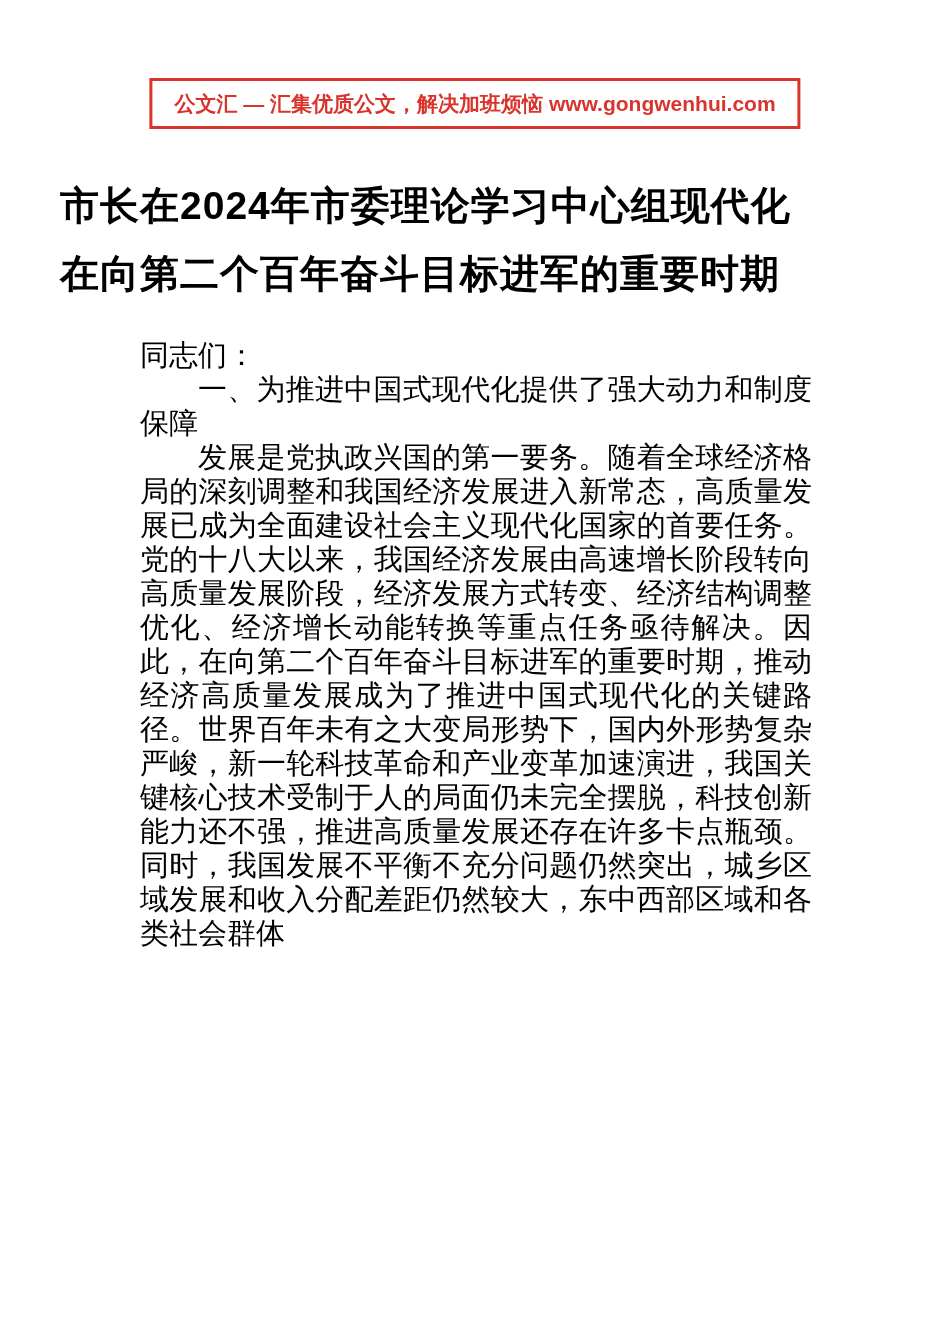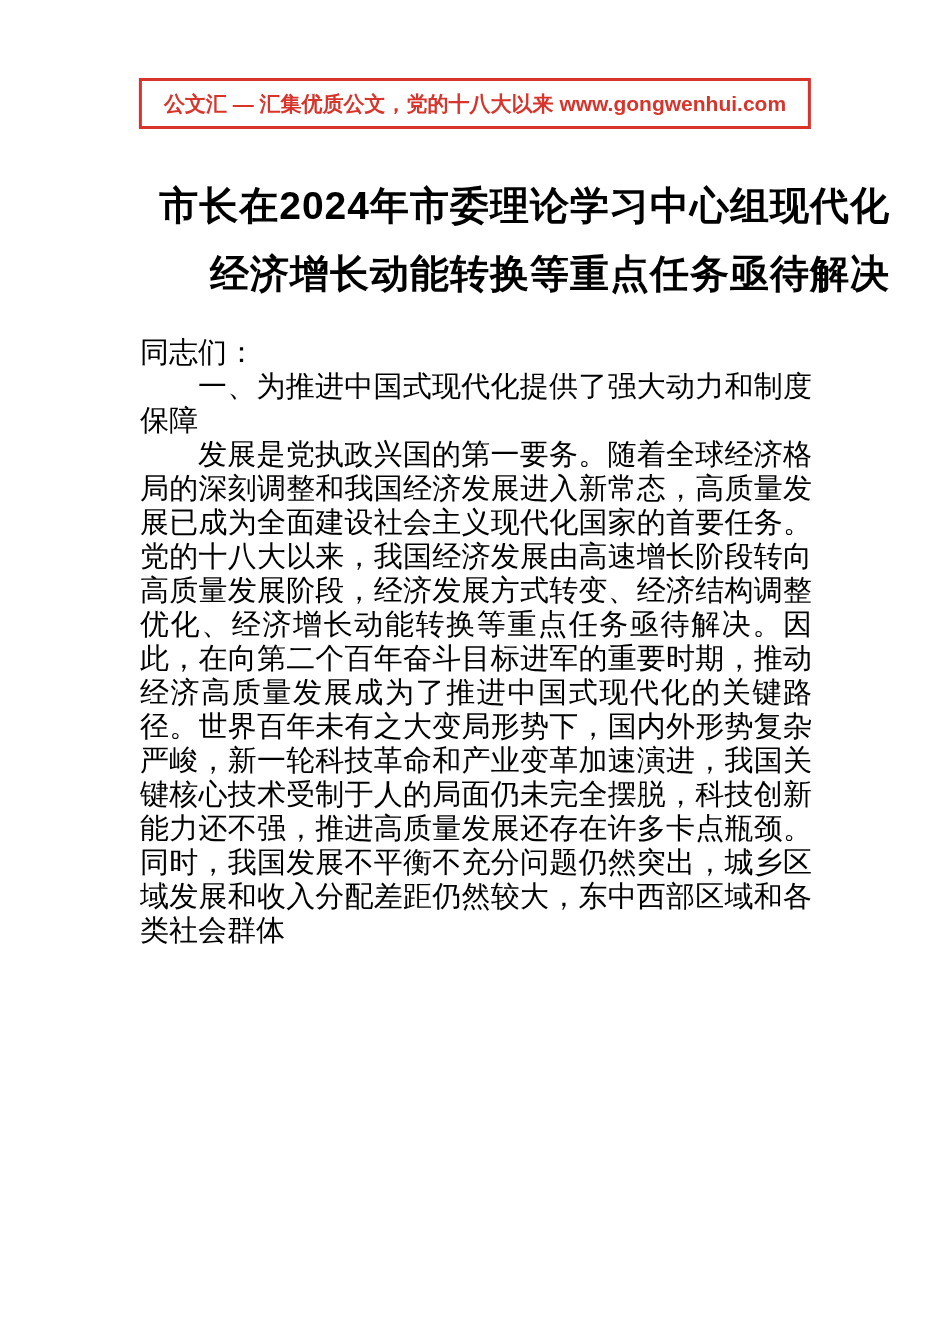--- a/index.html
+++ b/index.html
@@ -30,37 +30,37 @@
     padding: 12px 22px;
     white-space: nowrap;
     background: #ffffff;
   }
   .doc-title {
     position: absolute;
     top: 172px;
     left: 60px;
     right: 60px;
     margin: 0;
-    text-align: right;
+    text-align: left;
     font-family: "Liberation Sans", sans-serif;
     font-weight: bold;
     font-size: 39px;
     line-height: 68px;
     color: #000000;
     letter-spacing: 1px;
   }
   .title-line {
     display: block;
   }
   .content {
     position: absolute;
     top: 338px;
     left: 140px;
     width: 672px;
-    font-family: Liberation Mono, monospace;
+    font-family: Liberation Serif, serif;
     font-size: 29px;
     line-height: 34px;
     text-align: justify;
     color: #000000;
   }
   .content p {
     margin: 0;
     padding: 0;
     text-indent: 2em;
     word-break: break-all;
@@ -68,26 +68,26 @@
   .content p.no-indent {
     text-indent: 0;
   }
 </style>
 </head>
 <body>
 
 <div class="page">
 
   <div class="banner">
-    <span>公文汇 — 汇集优质公文，党的十八大以来 www.gongwenhui.com</span>
+    <span>公文汇 — 汇集优质公文，解决加班烦恼 www.gongwenhui.com</span>
   </div>
 
   <h1 class="doc-title">
     <span class="title-line">市长在2024年市委理论学习中心组现代化</span>
-    <span class="title-line">经济增长动能转换等重点任务亟待解决</span>
+    <span class="title-line">在向第二个百年奋斗目标进军的重要时期</span>
   </h1>
 
   <div class="content">
     <p class="no-indent">同志们：</p>
     <p>一、为推进中国式现代化提供了强大动力和制度保障</p>
     <p>发展是党执政兴国的第一要务。随着全球经济格局的深刻调整和我国经济发展进入新常态，高质量发展已成为全面建设社会主义现代化国家的首要任务。党的十八大以来，我国经济发展由高速增长阶段转向高质量发展阶段，经济发展方式转变、经济结构调整优化、经济增长动能转换等重点任务亟待解决。因此，在向第二个百年奋斗目标进军的重要时期，推动经济高质量发展成为了推进中国式现代化的关键路径。世界百年未有之大变局形势下，国内外形势复杂严峻，新一轮科技革命和产业变革加速演进，我国关键核心技术受制于人的局面仍未完全摆脱，科技创新能力还不强，推进高质量发展还存在许多卡点瓶颈。同时，我国发展不平衡不充分问题仍然突出，城乡区域发展和收入分配差距仍然较大，东中西部区域和各类社会群体</p>
   </div>
 
 </div>
 

